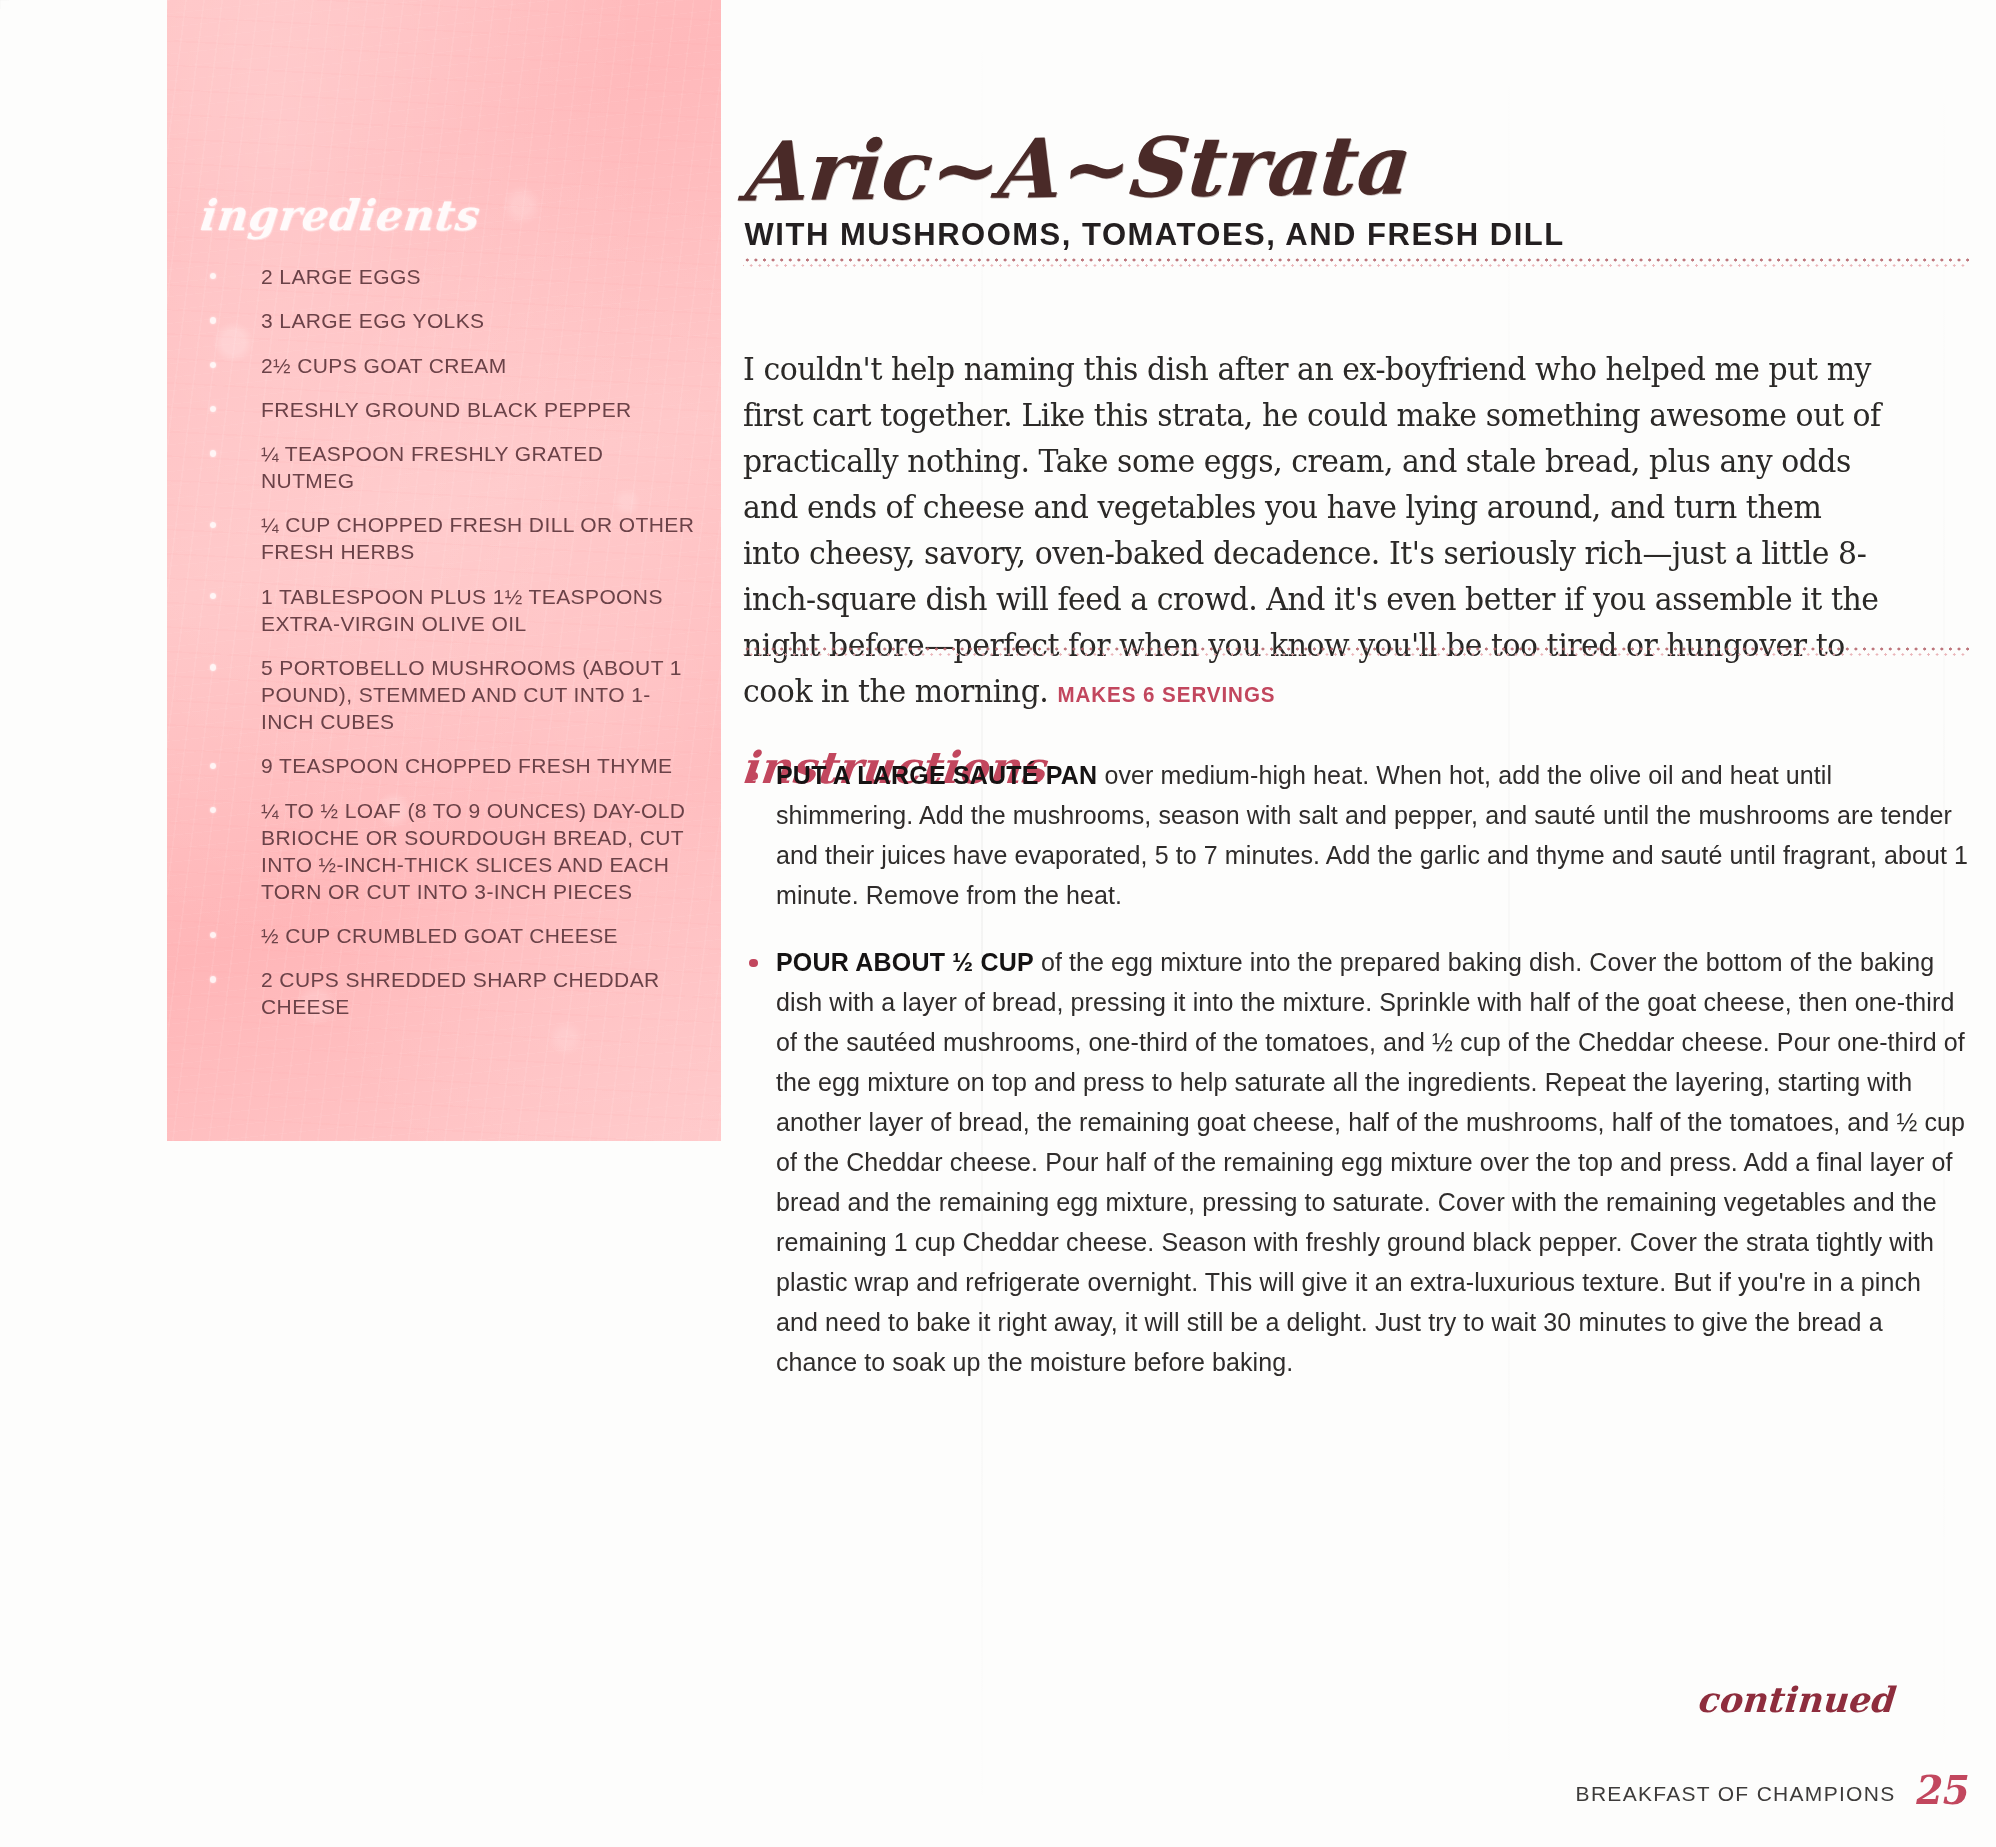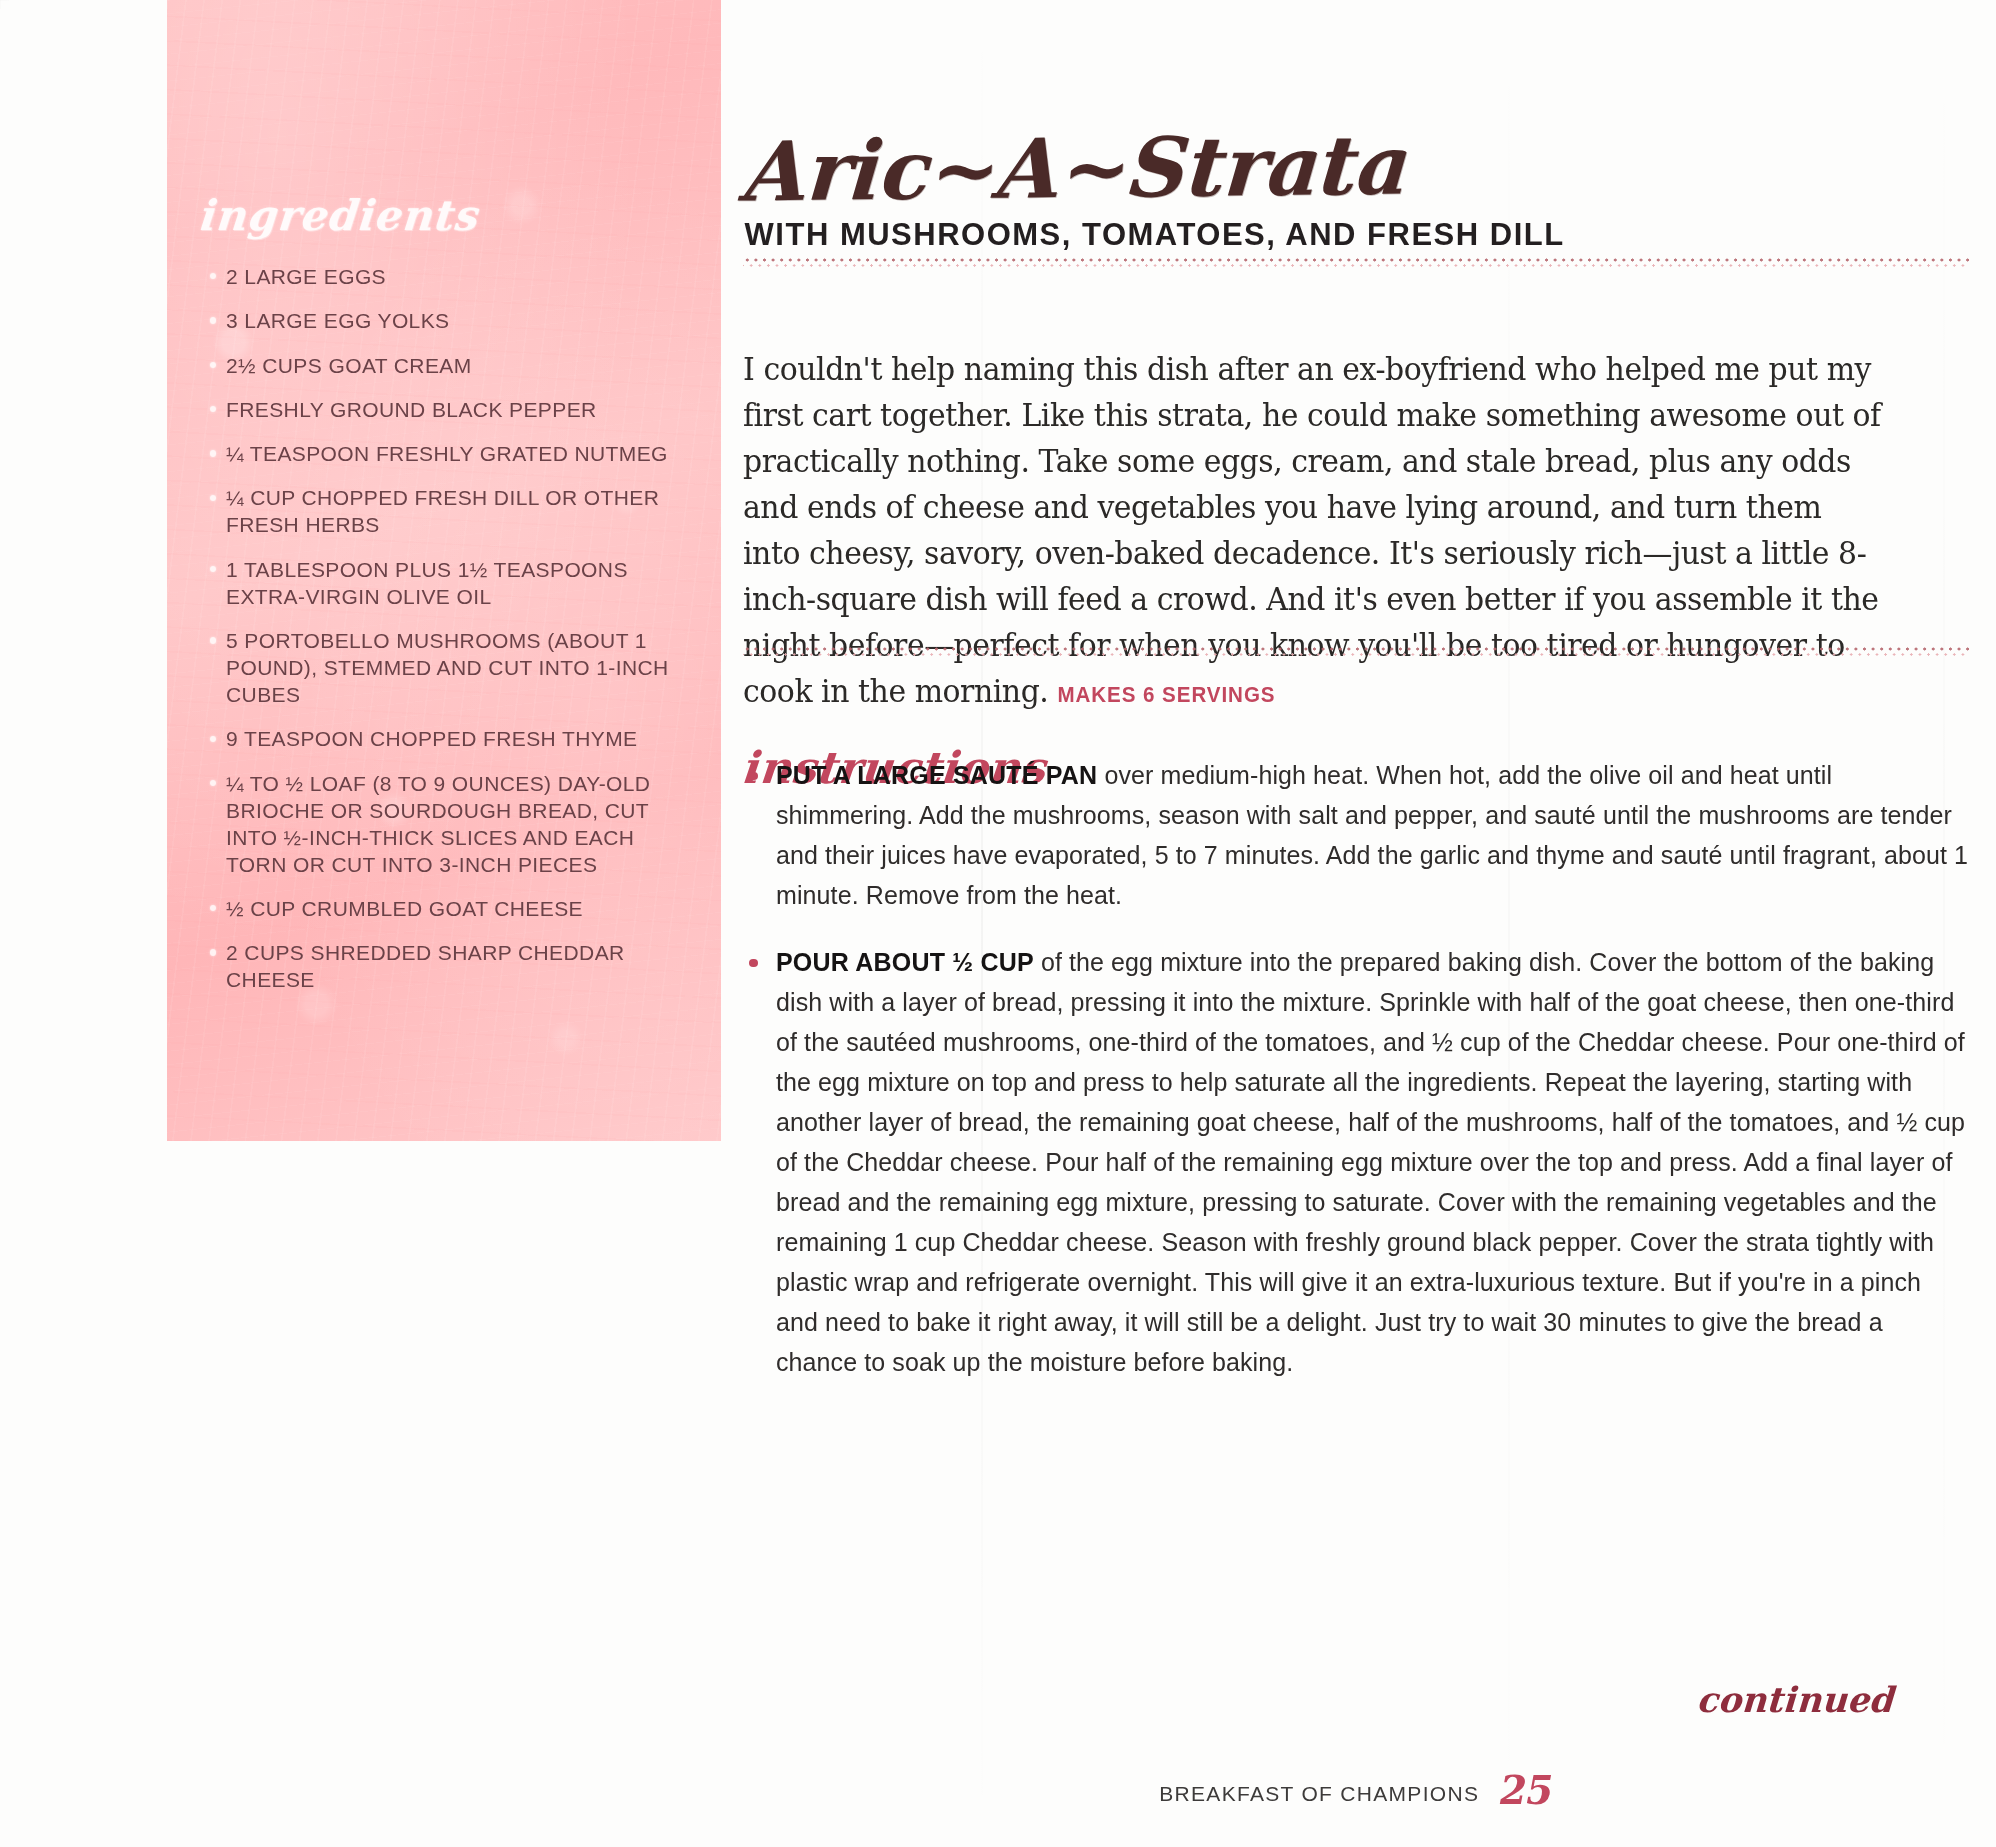--- a/index.html
+++ b/index.html
@@ -129,21 +129,21 @@
     position: absolute;
     left: 0;
     top: 263px;
     width: 100%;
     margin: 0;
     padding: 0;
     list-style: none;
   }
   .ing-item {
     position: relative;
-    padding-left: 59px;
+    padding-left: 94px;
     padding-right: 23.6px;
     margin-bottom: 17.3px;
     font-size: 21px;
     line-height: 27px;
     letter-spacing: 0.4px;
     color: #6b4248;
     font-weight: 400;
     font-family: "Liberation Sans", sans-serif;
   }
   .ing-item::before {
@@ -295,21 +295,21 @@
     color: #8e2d3d;
     transform: skewX(-6deg);
     white-space: nowrap;
   }
 
   .footer {
     position: absolute;
     left: 0;
     top: 1767px;
     width: 1226px;
-    text-align: center;
+    text-align: right;
     white-space: nowrap;
   }
   .footer-label {
     font-size: 21px;
     letter-spacing: 1.3px;
     color: #3d3b3a;
     font-family: "Liberation Sans", sans-serif;
   }
   .footer-page {
     font-family: "DejaVu Serif", serif;

